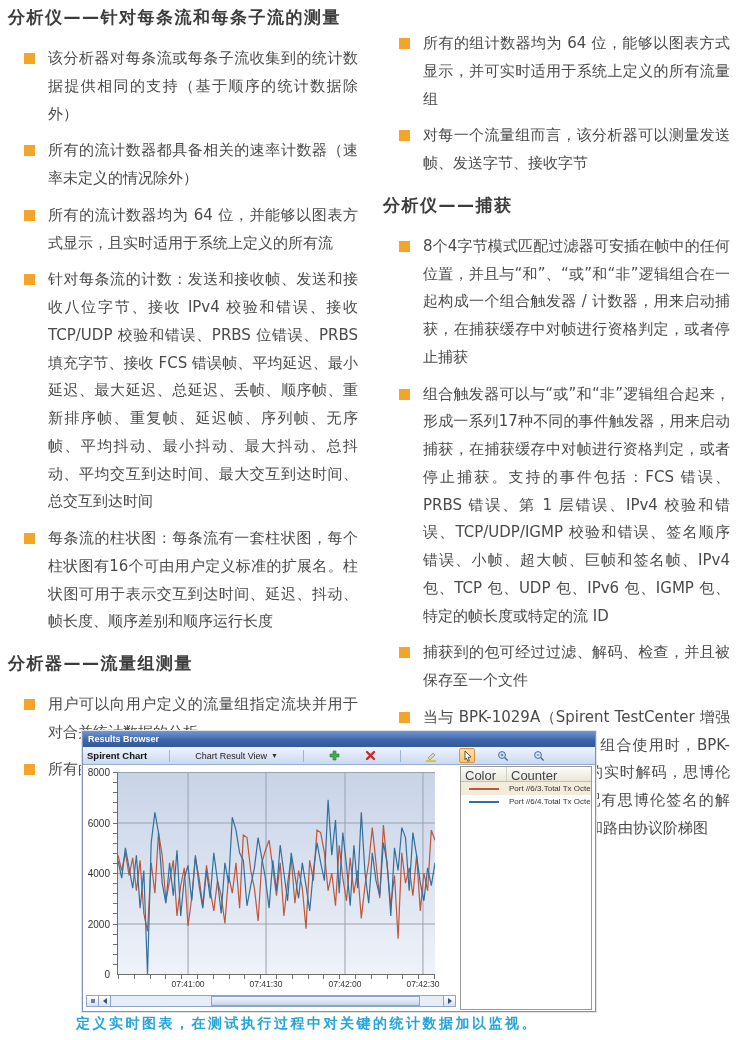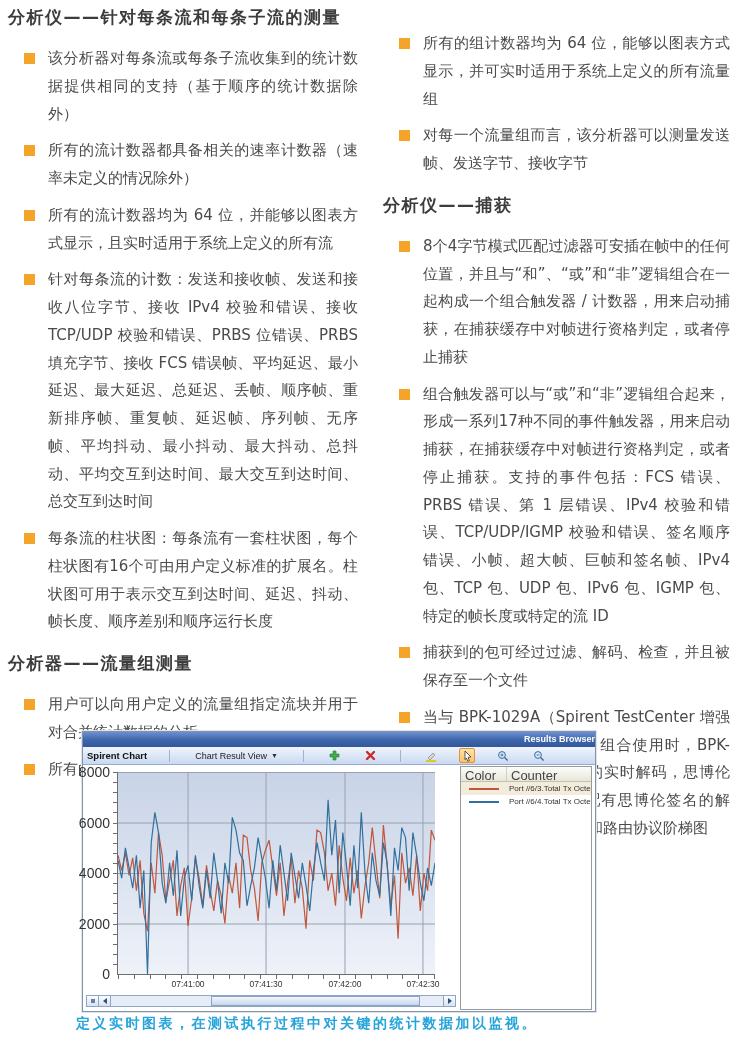--- a/index.html
+++ b/index.html
@@ -26,21 +26,21 @@
   
   .rb-window{
     position:absolute;left:82px;top:731px;width:512px;height:279px;
     border:1px solid #7f93b4;background:#fff;
     font-family:"Liberation Sans","DejaVu Sans",sans-serif;
     box-shadow:0 0 0 1px #e3e3e3;
   }
   .rb-titlebar{
     position:absolute;left:0;top:0;right:0;height:15px;
     background:linear-gradient(#6d90cf,#3d65aa 55%,#33579b);
-    color:#fff;font-size:9px;font-weight:bold;line-height:15px;padding-left:5px;text-align:right;
+    color:#fff;font-size:9px;font-weight:bold;line-height:15px;padding-left:5px;
   }
   .rb-toolbar{
     position:absolute;left:0;top:15px;right:0;height:18px;
     background:linear-gradient(#f0f5fd,#c9d9f1);
     border-bottom:1px solid #96abce;
     display:flex;align-items:center;gap:20px;padding-left:4px;box-sizing:border-box;
   }
   .tb-app{font-size:9.5px;font-weight:bold;color:#111;}
   .tb-sep{width:1px;height:12px;background:#9db4d6;margin:0 2px;}
   .tb-menu{
@@ -68,21 +68,21 @@
     position:absolute;left:-5px;top:0;width:4px;height:202px;
     background:repeating-linear-gradient(to bottom,#6e6e6e 0 1px,transparent 1px 10.1px);
   }
   .xtick-strip{
     position:absolute;left:0;bottom:-5px;width:317px;height:4px;
     background:repeating-linear-gradient(to right,#6e6e6e 0 1px,transparent 1px 15.8px);
   }
   .y-labels{position:absolute;left:0;top:6px;width:29px;height:202px;}
   .y-labels span{
     position:absolute;right:3px;transform:translateY(-50%);
-    font-size:14px;color:#333;text-align:right;
+    font-size:10px;color:#333;text-align:right;
   }
   .x-labels{position:absolute;left:34px;top:213px;width:317px;height:12px;}
   .x-labels span{
     position:absolute;transform:translateX(-50%);font-size:8.5px;color:#333;white-space:nowrap;
   }
   
   .rb-scrollbar{
     position:absolute;left:2px;top:229px;width:370px;height:12px;
     display:flex;align-items:stretch;border:1px solid #90a4c4;background:#e6edf8;
     box-sizing:border-box;

